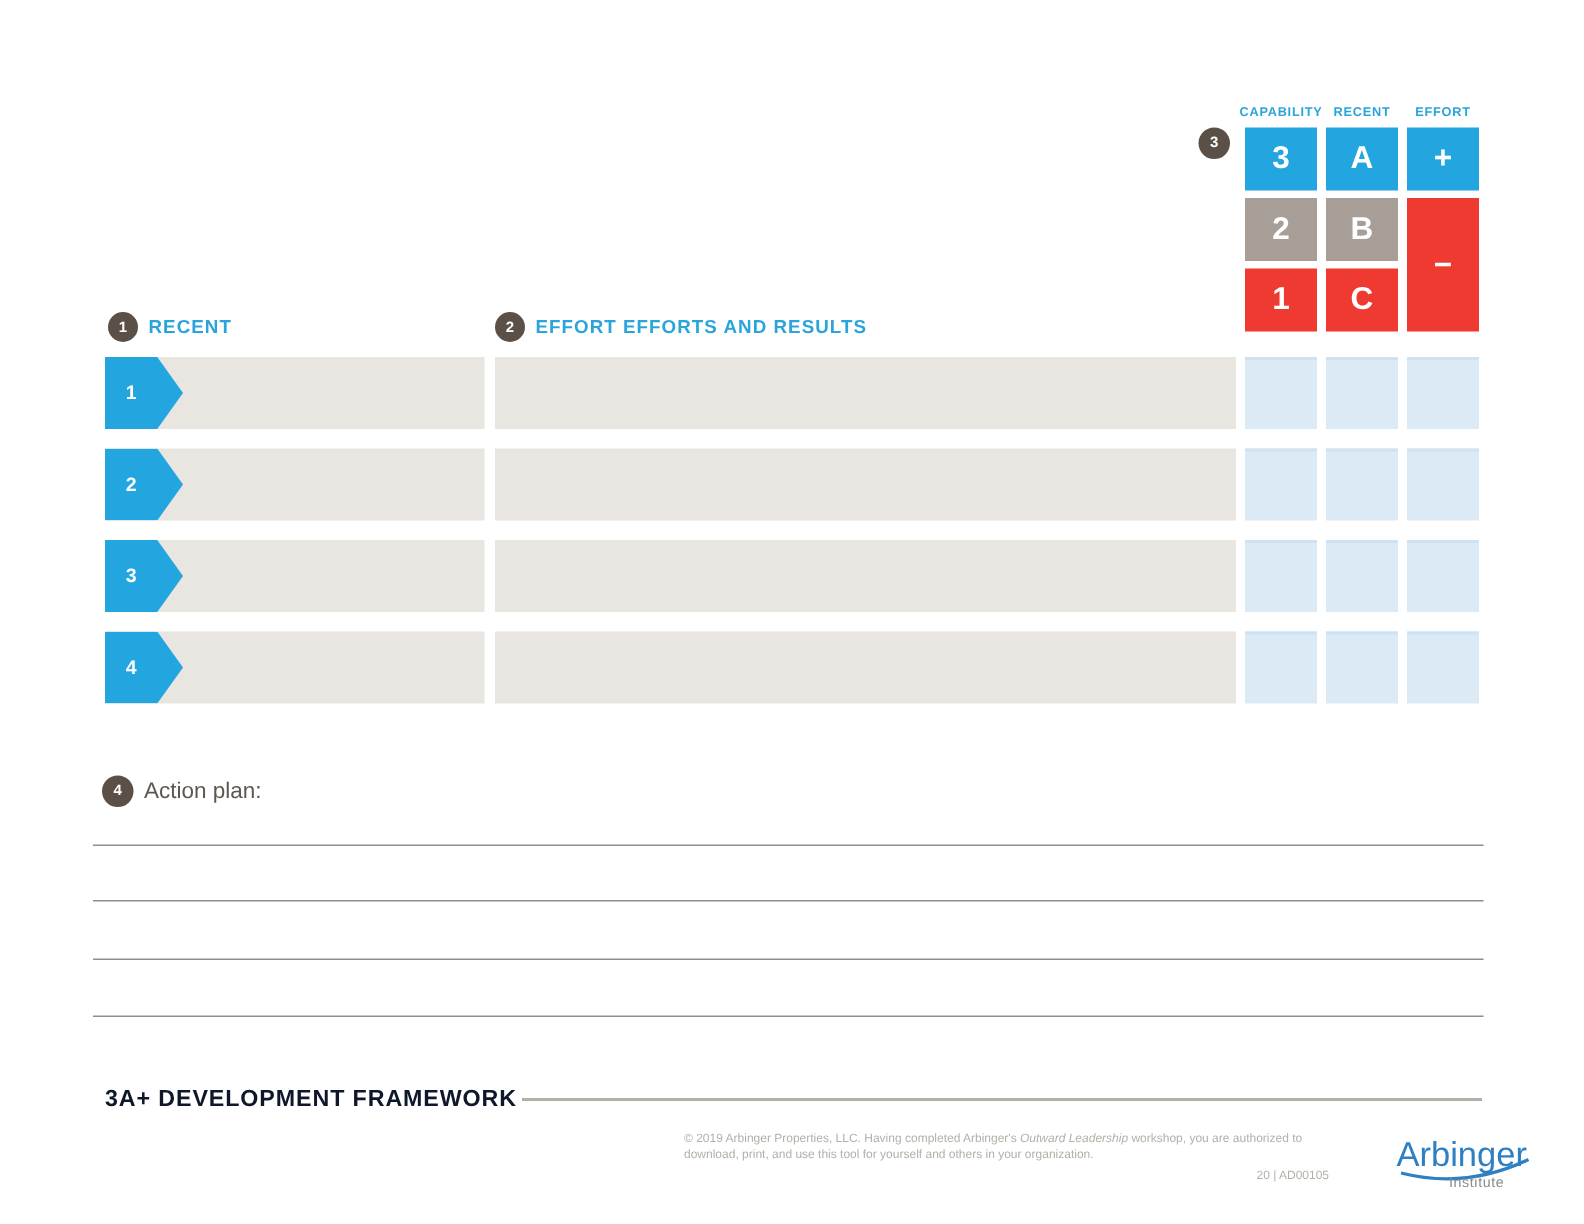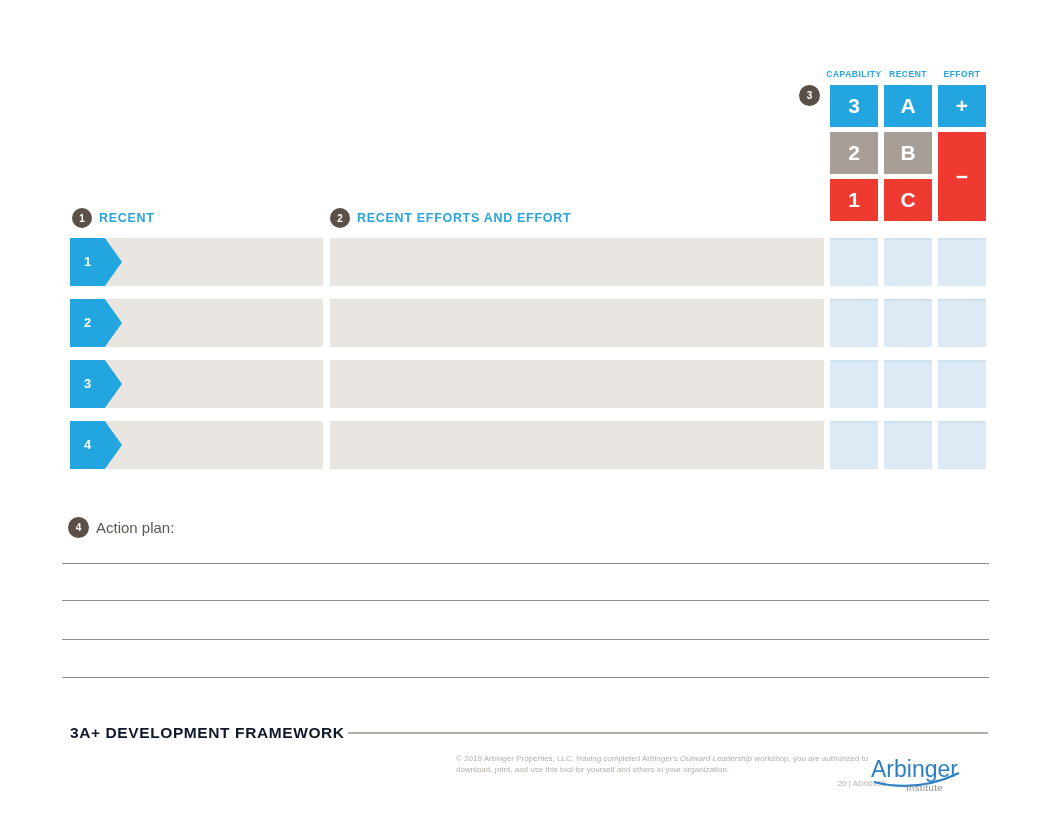--- a/index.html
+++ b/index.html
@@ -72,21 +72,21 @@
   <div class="abs legend-cell tone-taupe" style="left:884px; top:132px;">B</div>
   <div class="abs legend-cell tone-red" style="left:938px; top:132px; height:89px;">−</div>
 
   <div class="abs legend-cell tone-red" style="left:830px; top:179px;">1</div>
   <div class="abs legend-cell tone-red" style="left:884px; top:179px;">C</div>
 
   <div class="abs step-circle" style="left:72px; top:208px; width:20px; height:20px;">1</div>
   <div class="abs section-title" style="left:99px; top:211px;">RECENT</div>
 
   <div class="abs step-circle" style="left:330px; top:208px; width:20px; height:20px;">2</div>
-  <div class="abs section-title" style="left:357px; top:211px;">RECENT EFFORTS AND EFFORT</div>
+  <div class="abs section-title" style="left:357px; top:211px;">EFFORT EFFORTS AND RESULTS</div>
 
   <div class="abs row-bar" style="left:70px; top:238px; width:253px;"></div>
   <div class="abs row-bar" style="left:330px; top:238px; width:494px;"></div>
   <div class="abs arrow-flag" style="left:70px; top:238px;">
       <span>1</span>
     </div>
   <div class="abs rating-cell" style="left:830px; top:238px;"></div>
   <div class="abs rating-cell" style="left:884px; top:238px;"></div>
   <div class="abs rating-cell" style="left:938px; top:238px;"></div>
 
@@ -132,21 +132,21 @@
     <span>© 2019 Arbinger Properties, LLC. Having completed Arbinger's </span><i>Outward Leadership</i><span> workshop, you are authorized to</span><br>
     <span>download, print, and use this tool for yourself and others in your organization.</span>
   </div>
 
   <div class="abs pagecode" style="left:456px; top:779px;">
     <span>20</span>
     <span>|</span>
     <span>AD00105</span>
   </div>
 
-  <div class="abs" style="left:868px; top:748px; width:96px; height:48px;">
+  <div class="abs" style="left:928px; top:748px; width:96px; height:48px;">
     <svg width="96" height="48" viewBox="0 0 96 48">
       <text x="3" y="29" font-family="Liberation Sans, sans-serif" font-size="23" fill="#2e80c3">Arbinger</text>
       <path d="M6,34 C 34,41 62,39 91,25" stroke="#2e80c3" stroke-width="2.2" fill="none"></path>
       <text x="38" y="43" font-family="Liberation Sans, sans-serif" font-size="9.5" fill="#8a8a8a" letter-spacing="0.4">Institute</text>
     </svg>
   </div>
 
 </div>
 
 </body></html>

